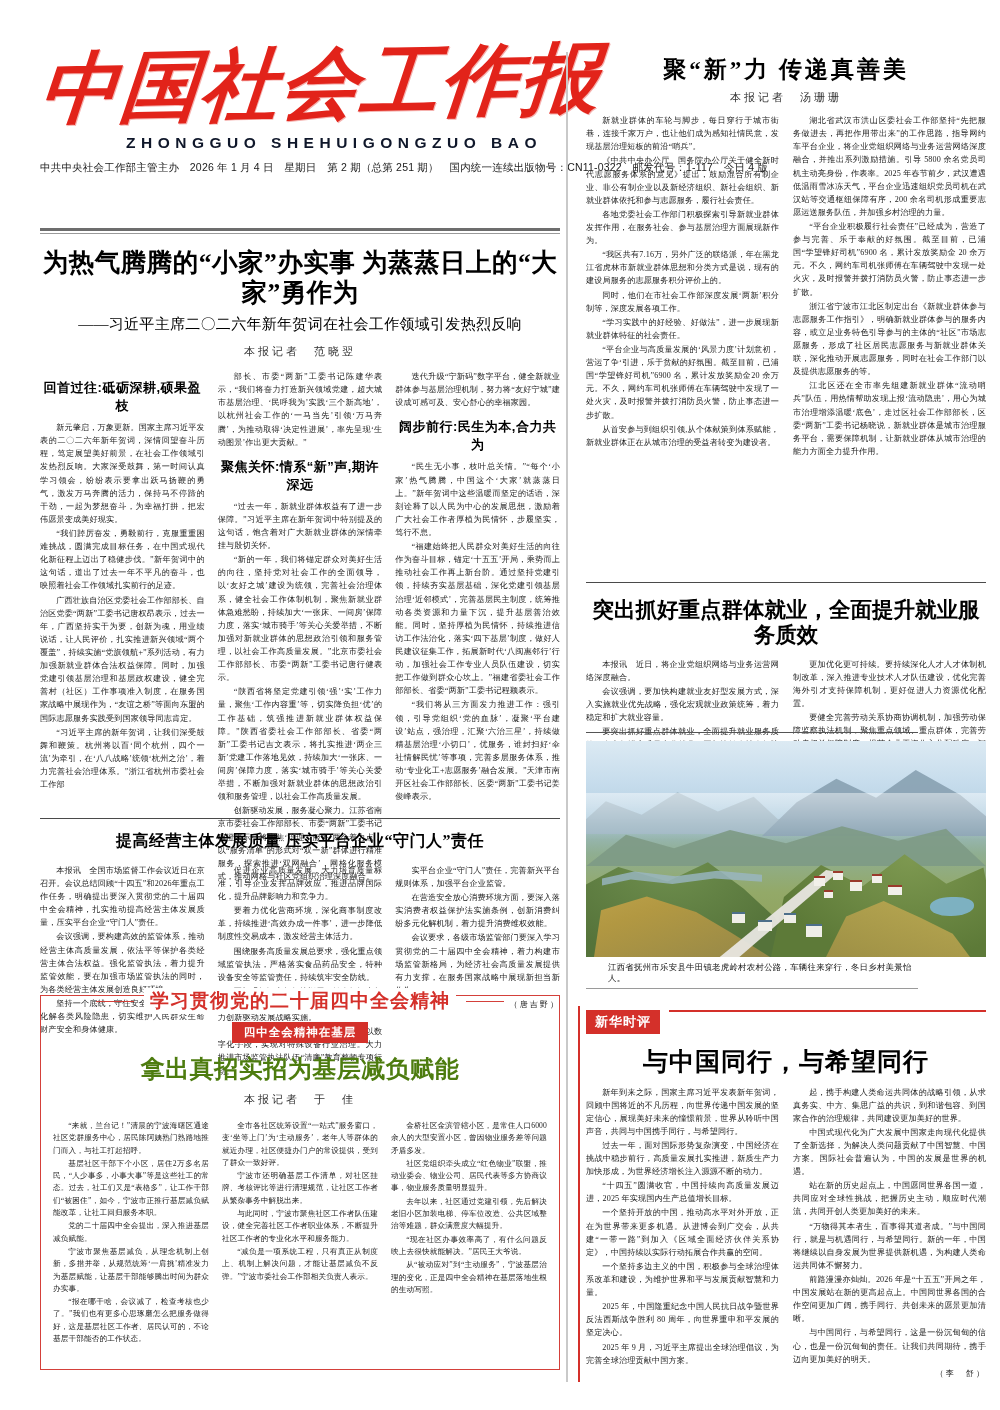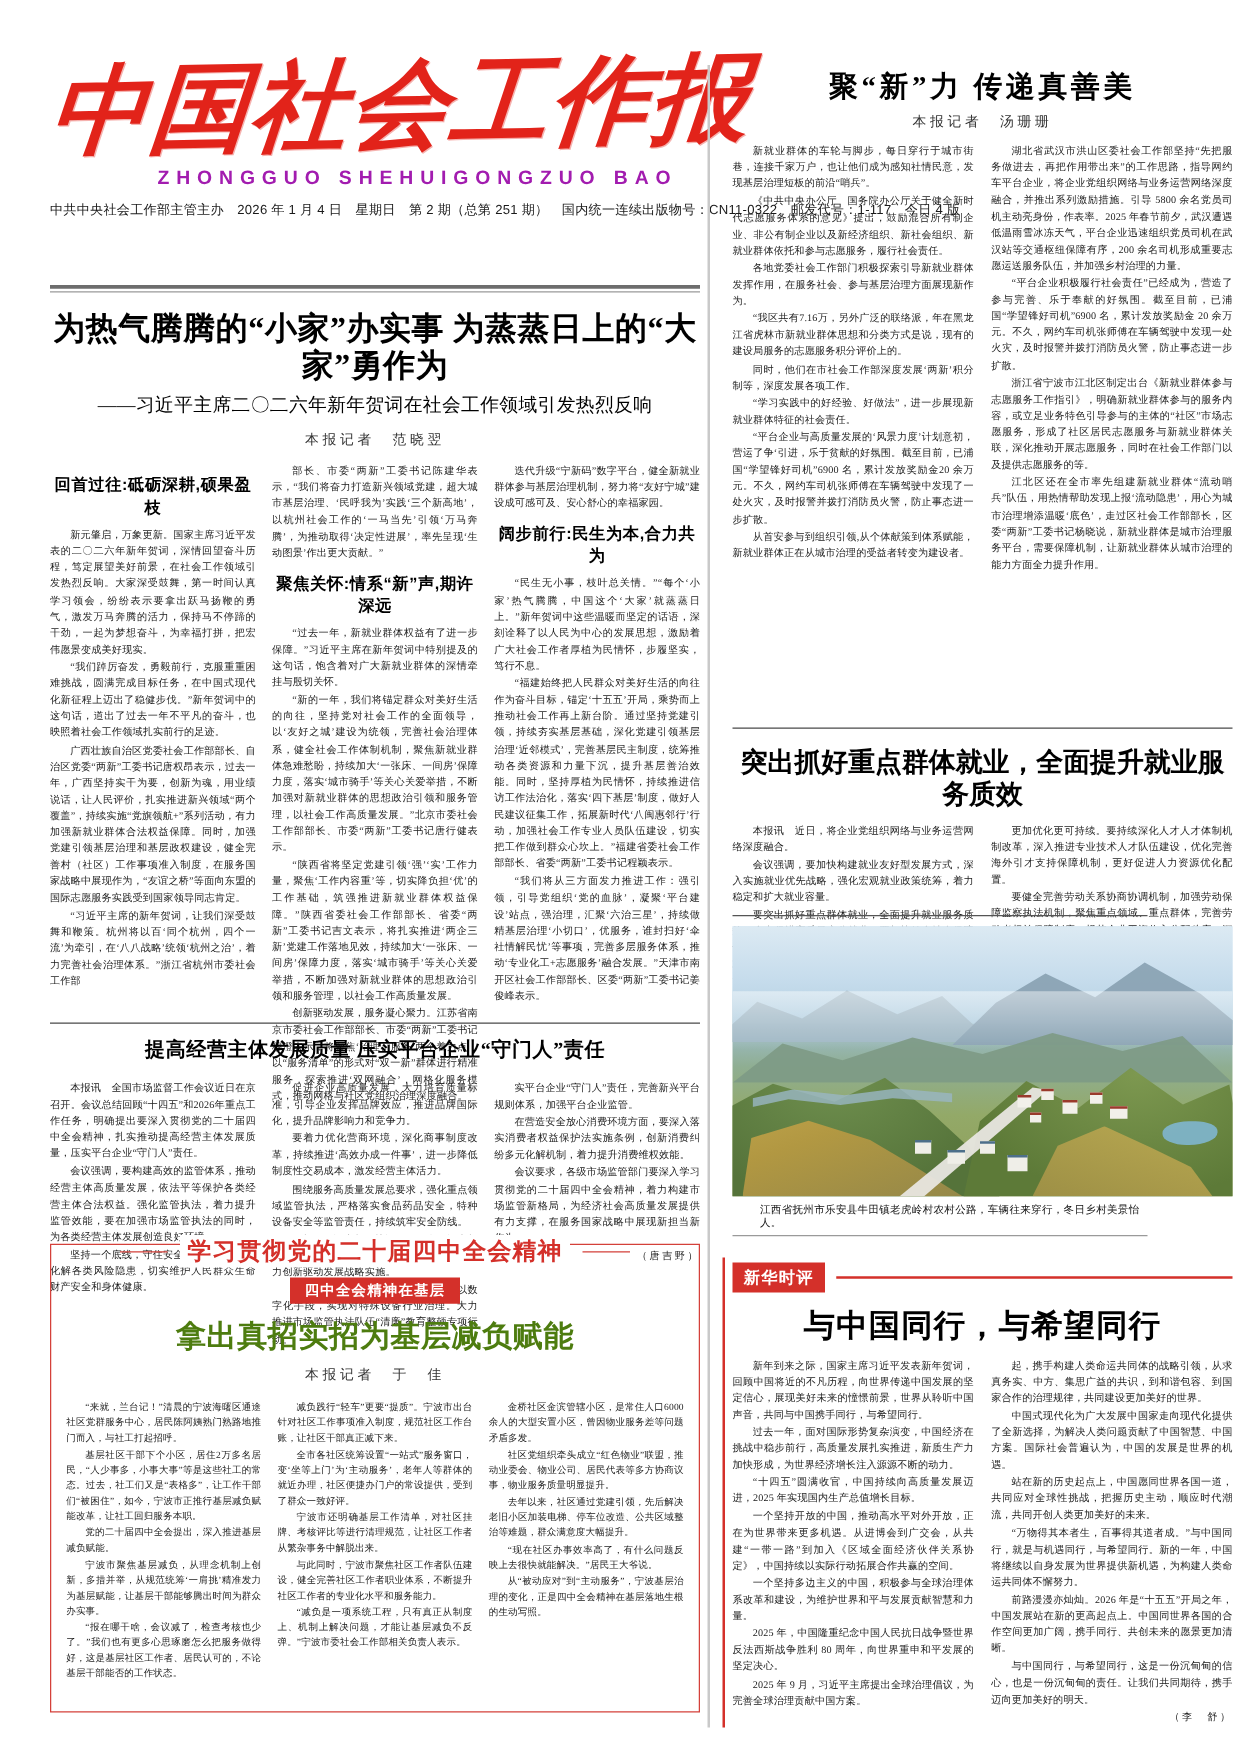--- a/index.html
+++ b/index.html
@@ -21,21 +21,21 @@
     letter-spacing:2px;
     font-style:italic;
     transform:skewX(-6deg) rotate(-1.2deg);
     transform-origin:left center;
     white-space:nowrap;
     text-shadow:1px 1px 0 rgba(226,35,26,0.35);
   }
   .mast-pinyin{
     margin-top:6px;margin-left:86px;
     font-family:"Liberation Sans","DejaVu Sans",sans-serif;
-    font-size:15.5px;letter-spacing:5.5px;color:#a21caf;font-weight:600;
+    font-size:15.5px;letter-spacing:5.5px;color:#0f172a;font-weight:600;
   }
   .mast-info{
     margin-top:9px;
     font-family:"Liberation Sans","DejaVu Sans",sans-serif;
     font-size:10.5px;color:#1a1a1a;letter-spacing:.2px;white-space:nowrap;
   }
   .mast-rule{position:absolute;left:40px;top:228px;width:520px;height:3px;background:#6d6d6d;}
   .mast-rule2{position:absolute;left:40px;top:233px;width:520px;height:1px;background:#9a9a9a;}
 
   
@@ -164,21 +164,21 @@
   .ph-haze{position:absolute;left:0;top:24%;width:100%;height:22%;
     background:linear-gradient(rgba(255,255,255,.45),rgba(255,255,255,0));}
   .photo-cap{
     font-family:"Liberation Serif","DejaVu Serif",serif;
     font-size:8.4px;color:#111;padding:5px 6px 4px 22px;
     border-bottom:1px solid #9a9a9a;letter-spacing:.3px;
   }
 
   
   .r3{position:absolute;left:586px;top:1010px;width:400px;}
-  .xh-head{display:flex;align-items:center;gap:9px;}
+  .xh-head{display:flex;align-items:flex-start;gap:9px;}
   .xh-badge{
     background:#d4302a;color:#fff;
     font-family:"Liberation Sans","DejaVu Sans",sans-serif;
     font-weight:700;font-size:13px;letter-spacing:1px;padding:3px 9px;
   }
   .xh-line{flex:1;height:1.6px;background:#d4302a;}
   .r3-title{font-size:25px;margin-top:13px;letter-spacing:1px;}
   .r3-rule-left{position:absolute;left:578px;top:1006px;width:2px;height:376px;background:#d4302a;}
 
   .tiny{font-size:7.6px;}
@@ -274,21 +274,20 @@
       <div class="byline" style="margin-top:7px;">本报记者　于　佳</div>
       <div class="cols3b" style="">
         <div class="body-col tiny">
           <p>“来就，兰台记！”清晨的宁波海曙区通途社区党群服务中心，居民陈阿姨熟门熟路地推门而入，与社工打起招呼。</p>
           <p>基层社区干部下个小区，居住2万多名居民，“人少事多，小事大事”等是这些社工的常态。过去，社工们又是“表格多”，让工作干部们“被困住”，如今，宁波市正推行基层减负赋能改革，让社工回归服务本职。</p>
           <p>党的二十届四中全会提出，深入推进基层减负赋能。</p>
           <p>宁波市聚焦基层减负，从理念机制上创新，多措并举，从规范统筹‘一肩挑’精准发力为基层赋能，让基层干部能够腾出时间为群众办实事。</p>
           <p>“报在哪干啥，会议减了，检查考核也少了。”我们也有更多心思琢磨怎么把服务做得好，这是基层社区工作者、居民认可的，不论基层干部能否的工作状态。</p>
         </div>
         <div class="body-col tiny">
-          <p>减负践行“轻车”更要“提质”。宁波市出台针对社区工作事项准入制度，规范社区工作台账，让社区干部真正减下来。</p>
           <p>全市各社区统筹设置“一站式”服务窗口，变‘坐等上门’为‘主动服务’，老年人等群体的就近办理，社区便捷办门户的常设提供，受到了群众一致好评。</p>
           <p>宁波市还明确基层工作清单，对社区挂牌、考核评比等进行清理规范，让社区工作者从繁杂事务中解脱出来。</p>
           <p>与此同时，宁波市聚焦社区工作者队伍建设，健全完善社区工作者职业体系，不断提升社区工作者的专业化水平和服务能力。</p>
           <p>“减负是一项系统工程，只有真正从制度上、机制上解决问题，才能让基层减负不反弹。”宁波市委社会工作部相关负责人表示。</p>
         </div>
         <div class="body-col tiny">
           <p>金桥社区金滨管辖小区，是常住人口6000余人的大型安置小区，曾因物业服务差等问题矛盾多发。</p>
           <p>社区党组织牵头成立“红色物业”联盟，推动业委会、物业公司、居民代表等多方协商议事，物业服务质量明显提升。</p>
           <p>去年以来，社区通过党建引领，先后解决老旧小区加装电梯、停车位改造、公共区域整治等难题，群众满意度大幅提升。</p>
           <p>“现在社区办事效率高了，有什么问题反映上去很快就能解决。”居民王大爷说。</p>

